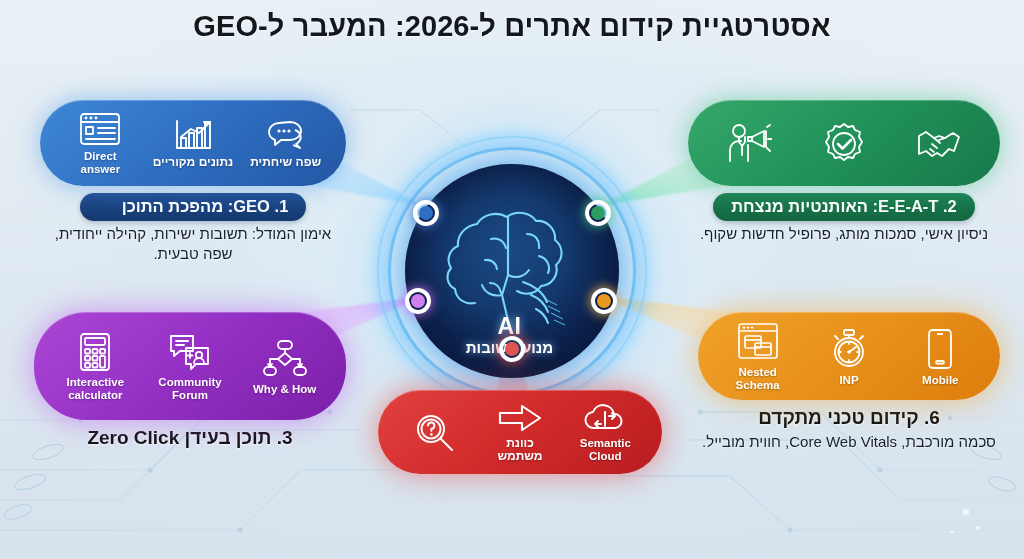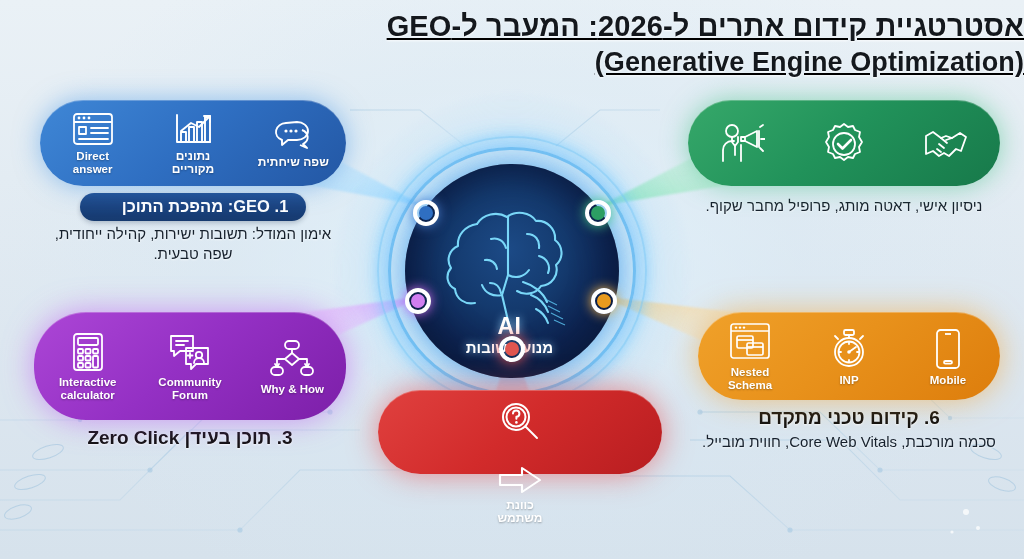--- a/index.html
+++ b/index.html
@@ -17,21 +17,21 @@
       linear-gradient(180deg, #eaf1f6 0%, #e3ecf3 32%, #dde7f0 60%, #d6e2ec 100%);
     overflow: hidden;
   }
 
   
   .bg-svg { position:absolute; inset:0; width:1024px; height:559px; pointer-events:none; }
 
   
   .title-wrap {
     position: absolute; top: 8px; left: 0; width: 1024px;
-    text-align: right; z-index: 12; text-decoration: underline;
+    text-align: center; z-index: 12;
   }
   .title-line {
     font-size: 29px; font-weight: bold; color: #14181d;
     line-height: 1.28; letter-spacing: .1px;
     text-shadow: 0 1px 2px rgba(255,255,255,.85);
     direction: rtl;
   }
   .title-line.ltr { direction: ltr; font-size: 27px; }
 
   
@@ -72,21 +72,21 @@
   }
   .node i { position:absolute; inset:2px; border-radius:50%; display:block; }
 
   
   .beam { position:absolute; z-index:6; pointer-events:none; filter: blur(1px); }
 
   
   .card { position:absolute; z-index:9; }
   .pill {
     position:relative; border-radius:52px; display:flex; align-items:center;
-    justify-content:space-around; padding:10px 14px 8px;gap:23px;
+    justify-content:space-around; padding:10px 14px 8px;
   }
   .pill .ic {
     display:flex; flex-direction:column; align-items:center; justify-content:flex-start;
     color:#fff; width:33%;
   }
   .pill .ic svg { display:block; }
   .ic-label {
     margin-top:4px; font-size:11.5px; font-weight:bold; line-height:1.12;
     text-align:center; color:#fff; text-shadow:0 1px 2px rgba(0,0,0,.3);
   }
@@ -109,21 +109,21 @@
   
   .pill.blue   { background:linear-gradient(140deg,#3f87d6 0%,#2f6fc2 48%,#2357a4 100%);
                  box-shadow:0 0 26px rgba(70,150,230,.55), inset 0 1px 0 rgba(255,255,255,.25); }
   .pill.green  { background:linear-gradient(140deg,#36a86a 0%,#21925a 48%,#17794a 100%);
                  box-shadow:0 0 26px rgba(50,190,120,.5), inset 0 1px 0 rgba(255,255,255,.25); }
   .pill.purple { background:linear-gradient(140deg,#ac46d6 0%,#9430c4 48%,#7c1fa8 100%);
                  box-shadow:0 0 30px rgba(190,90,240,.6), inset 0 1px 0 rgba(255,255,255,.25); }
   .pill.orange { background:linear-gradient(140deg,#f0a12a 0%,#e8911b 48%,#dd7d0c 100%);
                  box-shadow:0 0 30px rgba(245,165,50,.6), inset 0 1px 0 rgba(255,255,255,.28); }
   .pill.red    { background:linear-gradient(140deg,#e0413f 0%,#d22b2b 48%,#b81d20 100%);
-                 box-shadow:0 0 30px rgba(235,70,70,.6), inset 0 1px 0 rgba(255,255,255,.25);flex-direction:column; }
+                 box-shadow:0 0 30px rgba(235,70,70,.6), inset 0 1px 0 rgba(255,255,255,.25); }
 
   .badge.blue  { background:linear-gradient(180deg,#1f4b8e 0%,#163a6f 100%);padding-left:42px; }
   .badge.green { background:linear-gradient(180deg,#1c7f55 0%,#14663f 100%); }
 
   
   #card-geo    { left:40px;  top:100px; width:306px; text-align:right; }
   #card-eeat   { left:688px; top:100px; width:312px; text-align:right; }
   #card-zero   { left:34px;  top:312px; width:312px; text-align:center; }
   #card-tech   { left:698px; top:312px; width:302px; text-align:center; }
   #card-kw     { left:378px; top:390px; width:284px; text-align:center; }
@@ -206,21 +206,20 @@
     </defs>
     <path d="M424 206 L300 140 L258 176 Z" fill="url(#bb)" opacity=".85"></path>
     <path d="M600 206 L726 140 L770 178 Z" fill="url(#bg2)" opacity=".85"></path>
     <path d="M424 296 L300 352 L262 318 Z" fill="url(#bp)" opacity=".85"></path>
     <path d="M600 296 L728 352 L766 316 Z" fill="url(#bo)" opacity=".85"></path>
     <path d="M512 340 L478 448 L548 448 Z" fill="url(#br)" opacity=".9"></path>
   </svg>
 
   <div class="title-wrap">
     <div class="title-line">אסטרטגיית קידום אתרים ל-2026: המעבר ל-GEO</div>
-    <div class="title-line ltr">(Generative Engine Optimization)</div>
   </div>
 
   <div class="hub">
     <div class="hub-glow"></div>
     <div class="hub-core">
       <svg width="214" height="214" viewBox="0 0 214 214">
         <g fill="none" stroke="#7fe0ff" stroke-width="2.1" stroke-linecap="round" stroke-linejoin="round" opacity=".95">
           <path d="M72 60c-12 2-20 11-19 22-9 4-12 14-7 22-6 7-4 17 4 21 1 10 10 16 20 14"></path>
           <path d="M72 60c6-10 20-13 30-7 9-7 23-5 29 4 11-1 20 8 19 19 8 6 9 18 1 25 3 10-4 20-15 21-5 8-16 10-24 5"></path>
           <path d="M103 53v58M103 111l-6 20 8 34M103 111c8 4 16 2 21-5"></path>
@@ -339,21 +338,22 @@
         <svg width="48" height="40" viewBox="0 0 48 40">
           <g fill="none" stroke="#fff" stroke-width="1.8" stroke-linecap="round" stroke-linejoin="round">
             <path d="M4 12l7-4 8 6 5-2 6 2 8-5 6 4-5 14-5-2-7 7-5-3-5 3-6-5-7 3z"></path>
             <path d="M19 14l6 5M17 20l5 4M15 25l4 3"></path>
             <path d="M24 16l6-2"></path>
           </g>
         </svg>
       </div>
     </div>
     <div class="card-body">
-      <div class="desc">ניסיון אישי, דאטה מותג, פרופיל מחבר שקוף.</div>
+      <span class="badge green">2. E-E-A-T: האותנטיות מנצחת</span>
+      <div class="desc">ניסיון אישי, סמכות מותג, פרופיל חדשות שקוף.</div>
     </div>
   </div>
 
   <div class="card" id="card-zero">
     <div class="pill purple" style="height:108px;">
       <div class="ic">
         <svg width="34" height="40" viewBox="0 0 34 40">
           <g fill="none" stroke="#fff" stroke-width="1.8" stroke-linejoin="round">
             <rect x="3" y="2" width="28" height="36" rx="3"></rect>
             <rect x="7" y="6" width="20" height="7" rx="1.2"></rect>
@@ -466,16 +466,27 @@
           </g>
           <circle cx="17.4" cy="22.4" r="1.3" fill="#fff"></circle>
         </svg>
       </div>
       <div class="ic">
         <svg width="44" height="30" viewBox="0 0 44 30">
           <path d="M2 10h22V3l18 12-18 12v-7H2z" fill="none" stroke="#fff" stroke-width="2.1" stroke-linejoin="round"></path>
         </svg>
         <div class="ic-label rtl">כוונת<br>משתמש</div>
       </div>
+      <div class="ic">
+        <svg width="44" height="30" viewBox="0 0 44 30">
+          <g fill="none" stroke="#fff" stroke-width="2" stroke-linecap="round" stroke-linejoin="round">
+            <path d="M11 25a8 8 0 0 1-1-16 11 11 0 0 1 21 2 7 7 0 0 1 1 14z"></path>
+            <path d="M22 9v14"></path>
+            <path d="M26 13h6M29 10l3 3-3 3"></path>
+            <path d="M18 21h-6M15 18l-3 3 3 3"></path>
+          </g>
+        </svg>
+        <div class="ic-label">Semantic<br>Cloud</div>
+      </div>
     </div>
   </div>
 
 </div>
 
 </body></html>

